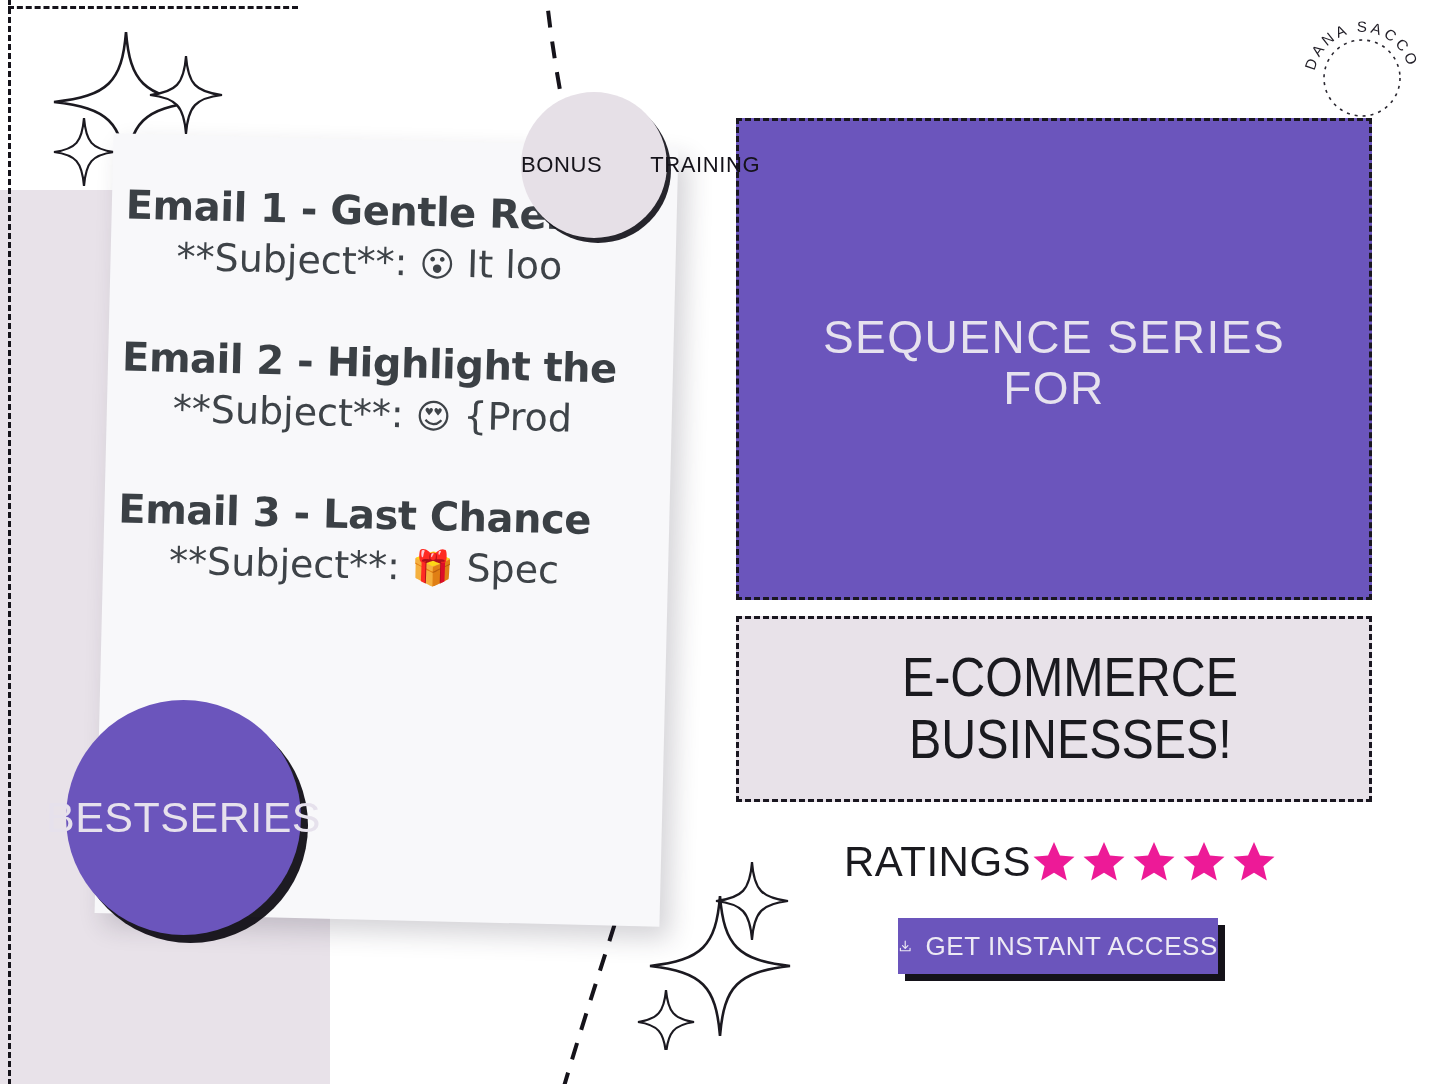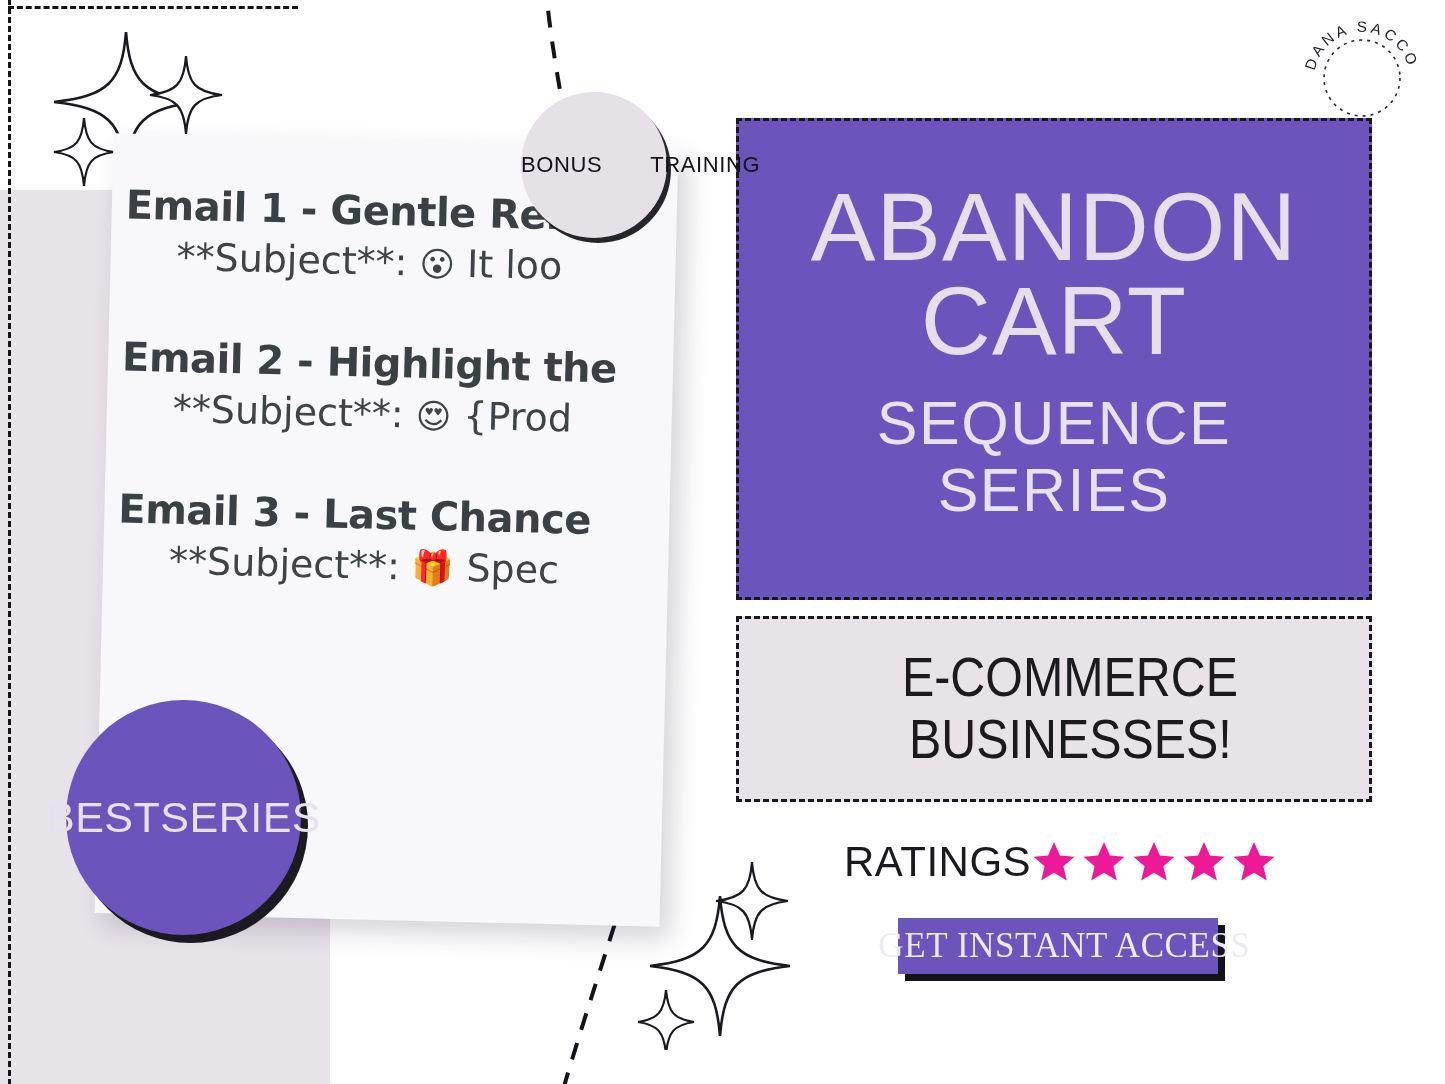--- a/index.html
+++ b/index.html
@@ -193,21 +193,21 @@
     line-height: 0.97;
     color: #E4DFEA;
     text-align: center;
     letter-spacing: 1px;
     margin: 0;
   }
   .panel-title .line2 { display: block; }
   .panel-sub {
     font-family: "Liberation Sans", sans-serif;
     font-weight: 400;
-    font-size: 61px;
+    font-size: 46px;
     line-height: 1.1;
     color: #E6E2EE;
     text-align: center;
     letter-spacing: 1.5px;
     margin: 22px 0 4px 0;
   }
 
   .ecom-panel {
     position: absolute;
     left: 0px;
@@ -259,22 +259,22 @@
     box-shadow: 7px 7px 0 #141219;
     display: flex;
     align-items: center;
     justify-content: center;
     gap: 13px;
     border: none;
     cursor: pointer;
     padding: 0;
   }
   .cta-label {
-    font-family: Liberation Serif, serif;
-    font-size: 35px;
+    font-family: Liberation Sans, sans-serif;
+    font-size: 26px;
     color: #EDEAF4;
     letter-spacing: 0.6px;
     white-space: nowrap;
   }
 </style>
 </head>
 <body>
 
 <div id="stage">
 
@@ -348,26 +348,23 @@
   </div>
 
   <div class="badge-best">
     <span>BEST</span>
     <span>SERIES</span>
   </div>
 
   <div class="right-col">
 
     <div class="purple-panel">
-      <div class="panel-title">
-        <span>ABANDON</span>
-        <span class="line2">CART</span>
-      </div>
       <div class="panel-sub">
         <div>SEQUENCE SERIES</div>
+        <div>FOR</div>
       </div>
     </div>
 
     <div class="ecom-panel">
       <div class="ecom-line">E-COMMERCE</div>
       <div class="ecom-line">BUSINESSES!</div>
     </div>
 
     <div class="ratings-row">
       <div class="ratings-label">RATINGS</div>

